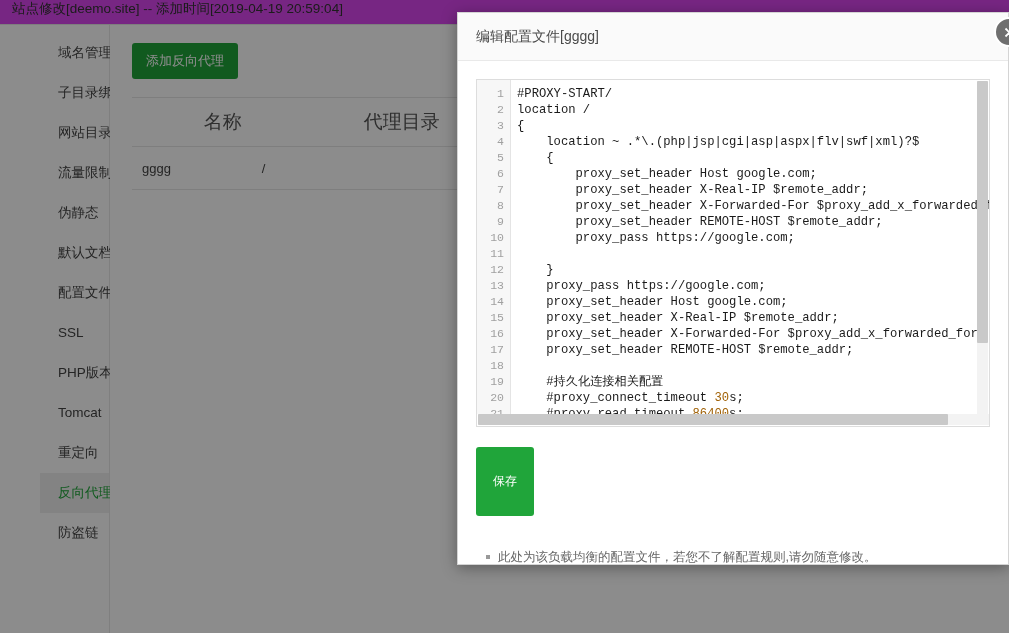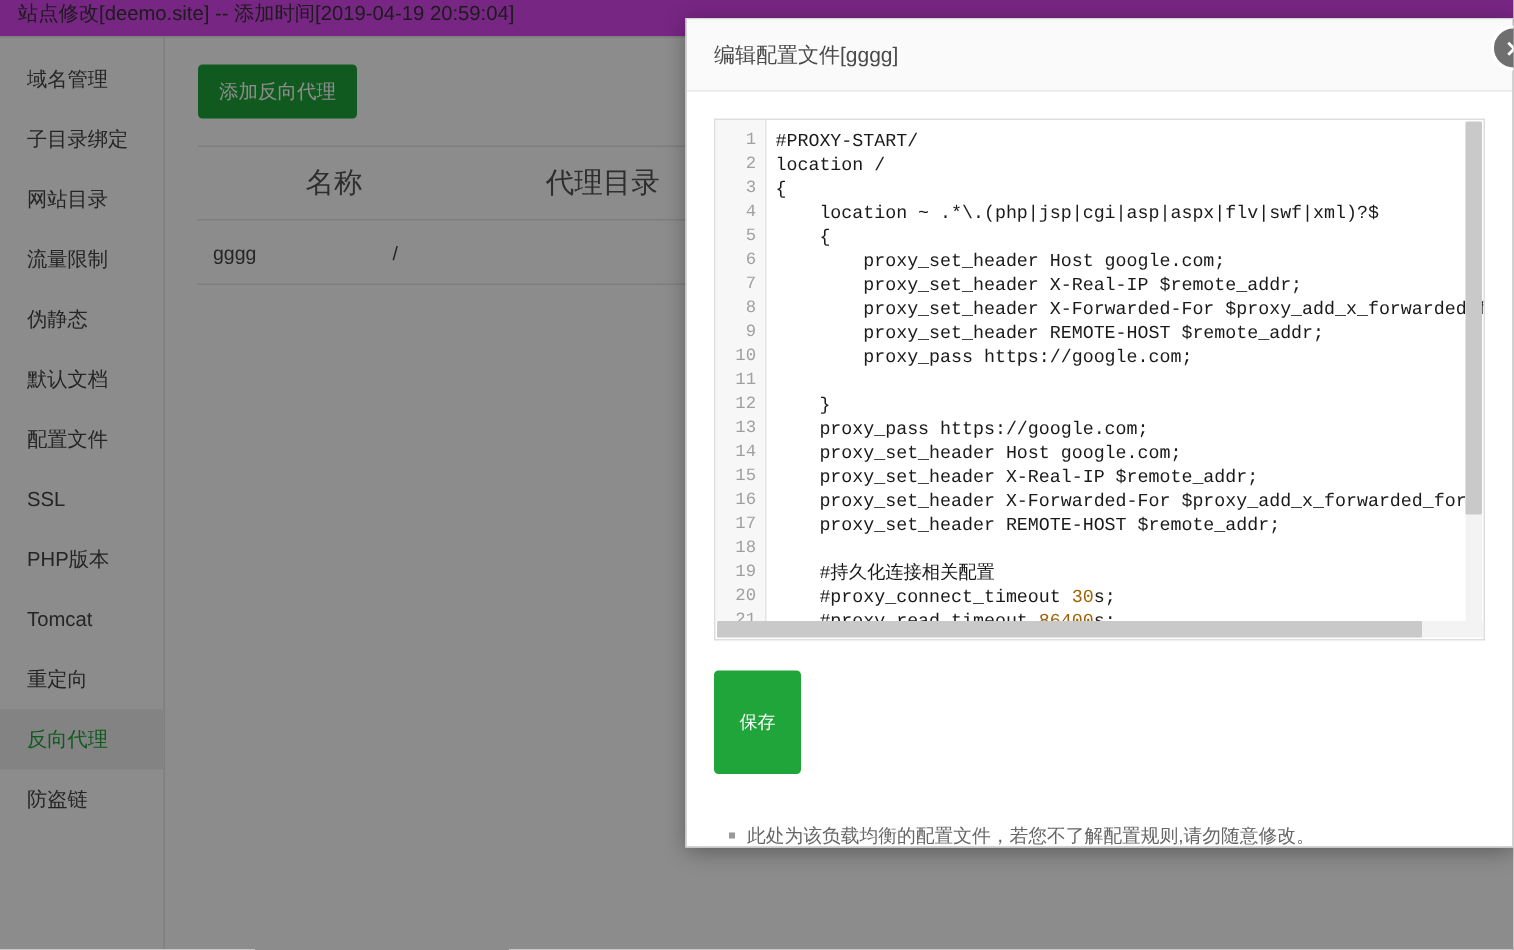--- a/index.html
+++ b/index.html
@@ -40,20 +40,21 @@
     display: flex;
     height: 608px;
   }
   .sidebar {
     width: 110px;
     background: #ffffff;
     border-right: 1px solid #e8e8e8;
     flex: 0 0 110px;
     padding-top: 8px;
     box-sizing: border-box;
+    padding-left: 40px;
   }
   .sidebar-item {
     height: 40px;
     line-height: 40px;
     padding-left: 18px;
     font-size: 13.5px;
     color: #444;
     cursor: pointer;
     white-space: nowrap;
   }

